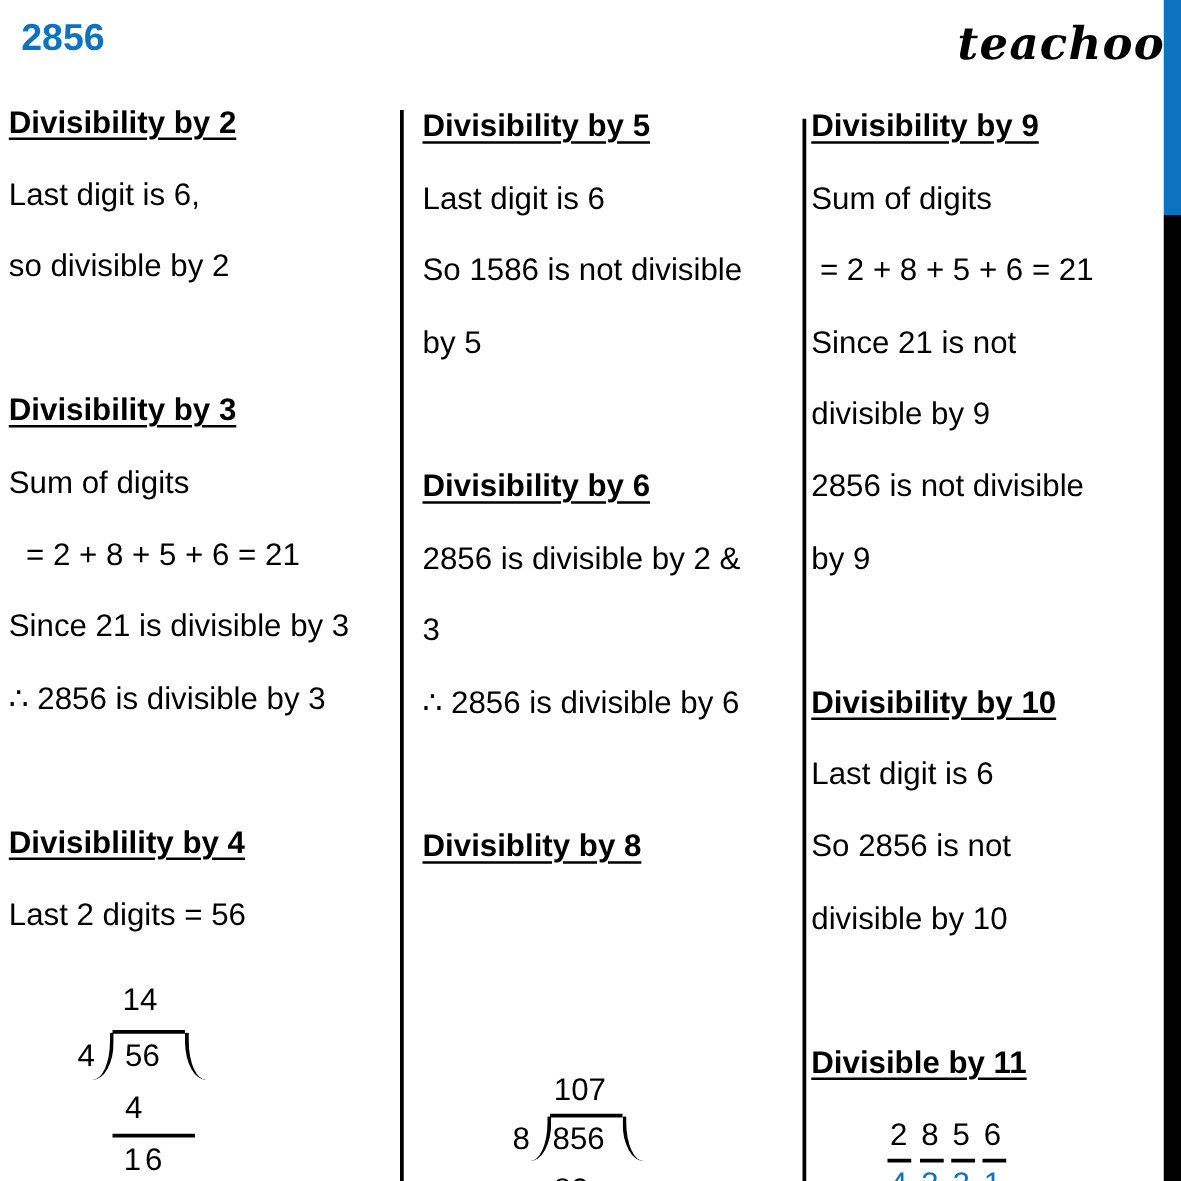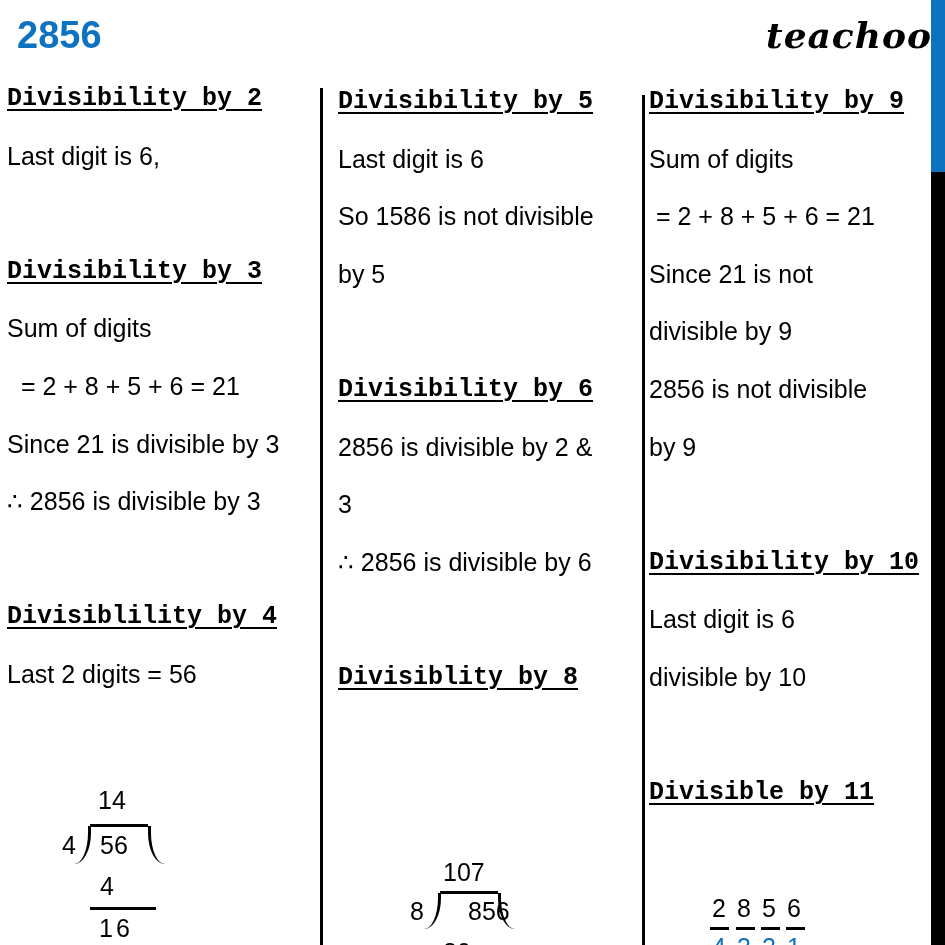--- a/index.html
+++ b/index.html
@@ -12,21 +12,21 @@
       height: 945px;
       position: relative;
       overflow: hidden;
       font-family: "Liberation Sans", "DejaVu Sans", sans-serif;
       color: #000000;
     }
     .abs { position: absolute; }
     .title-number {
       left: 17px;
       top: 14px;
-      font-size: 38px;
+      font-size: 30px;
       font-weight: bold;
       color: #0d72bf;
       letter-spacing: 0px;
     }
     .brand {
       left: 766px;
       top: 14px;
       font-family: "DejaVu Serif", serif;
       font-style: italic;
       font-weight: bold;
@@ -56,21 +56,20 @@
       font-size: 25px;
       line-height: 57.6px;
       white-space: nowrap;
     }
     .col .line { height: 57.6px; }
     .heading {
       font-weight: bold;
       text-decoration: underline;
       text-decoration-thickness: 2px;
       text-underline-offset: 4px;
-      font-family: Liberation Mono, monospace;
     }
     .blank { height: 57.6px; }
     
     .ldiv {
       font-size: 25px;
     }
     .ldiv .q { position: absolute; }
     .hline { position: absolute; height: 3px; background: #000; }
     .paren-l, .paren-r {
       position: absolute;
@@ -104,20 +103,21 @@
 
 <div class="abs side-bar-blue"></div>
 <div class="abs side-bar-black"></div>
 
 <div class="abs divider" style="left:320px; top:88px; height:857px;"></div>
 <div class="abs divider" style="left:642px; top:95px; height:850px;"></div>
 
 <div class="abs col" style="left:7px; top:70px;">
   <div class="line heading">Divisibility by 2</div>
   <div class="line">Last digit is 6,</div>
+  <div class="line">so divisible by 2</div>
   <div class="blank"></div>
   <div class="line heading">Divisibility by 3</div>
   <div class="line">Sum of digits</div>
   <div class="line" style="white-space:pre;">  = 2 + 8 + 5 + 6 = 21</div>
   <div class="line">Since 21 is divisible by 3</div>
   <div class="line">∴ 2856 is divisible by 3</div>
   <div class="blank"></div>
   <div class="line heading">Divisiblility by 4</div>
   <div class="line">Last 2 digits = 56</div>
 </div>
@@ -146,36 +146,37 @@
   <div class="line">∴ 2856 is divisible by 6</div>
   <div class="blank"></div>
   <div class="line heading">Divisiblity by 8</div>
 </div>
 
 <div class="abs ldiv" style="left:0; top:0; width:640px; height:945px;margin-top:12px;">
   <span class="q" style="left:443px; top:846px;">107</span>
   <div class="hline" style="left:440px; top:879px; width:58px;"></div>
   <span class="q" style="left:410px; top:885px;">8</span>
   <div class="paren-l" style="left:424px; top:881px; height:36px;"></div>
-  <span class="q" style="left:468px; top:885px;">856</span>
+  <span class="q" style="left:442px; top:885px;">856</span>
   <div class="paren-r" style="left:498px; top:881px; height:36px;"></div>
   <span class="q" style="left:443px; top:926px;">80</span>
 </div>
 
 <div class="abs col" style="left:649px; top:73px;">
   <div class="line heading">Divisibility by 9</div>
   <div class="line">Sum of digits</div>
   <div class="line" style="white-space:pre;"> = 2 + 8 + 5 + 6 = 21</div>
   <div class="line">Since 21 is not</div>
   <div class="line">divisible by 9</div>
   <div class="line">2856 is not divisible</div>
   <div class="line">by 9</div>
   <div class="blank"></div>
   <div class="line heading">Divisibility by 10</div>
   <div class="line">Last digit is 6</div>
+  <div class="line">So 2856 is not</div>
   <div class="line">divisible by 10</div>
   <div class="blank"></div>
   <div class="line heading">Divisible by 11</div>
 </div>
 
 <div class="abs" style="left:0; top:0; width:930px; height:945px; font-size:25px;">
   <span class="abs" style="left:712px; top:894px;">2</span>
   <span class="abs" style="left:737px; top:894px;">8</span>
   <span class="abs" style="left:762px; top:894px;">5</span>
   <span class="abs" style="left:787px; top:894px;">6</span>

